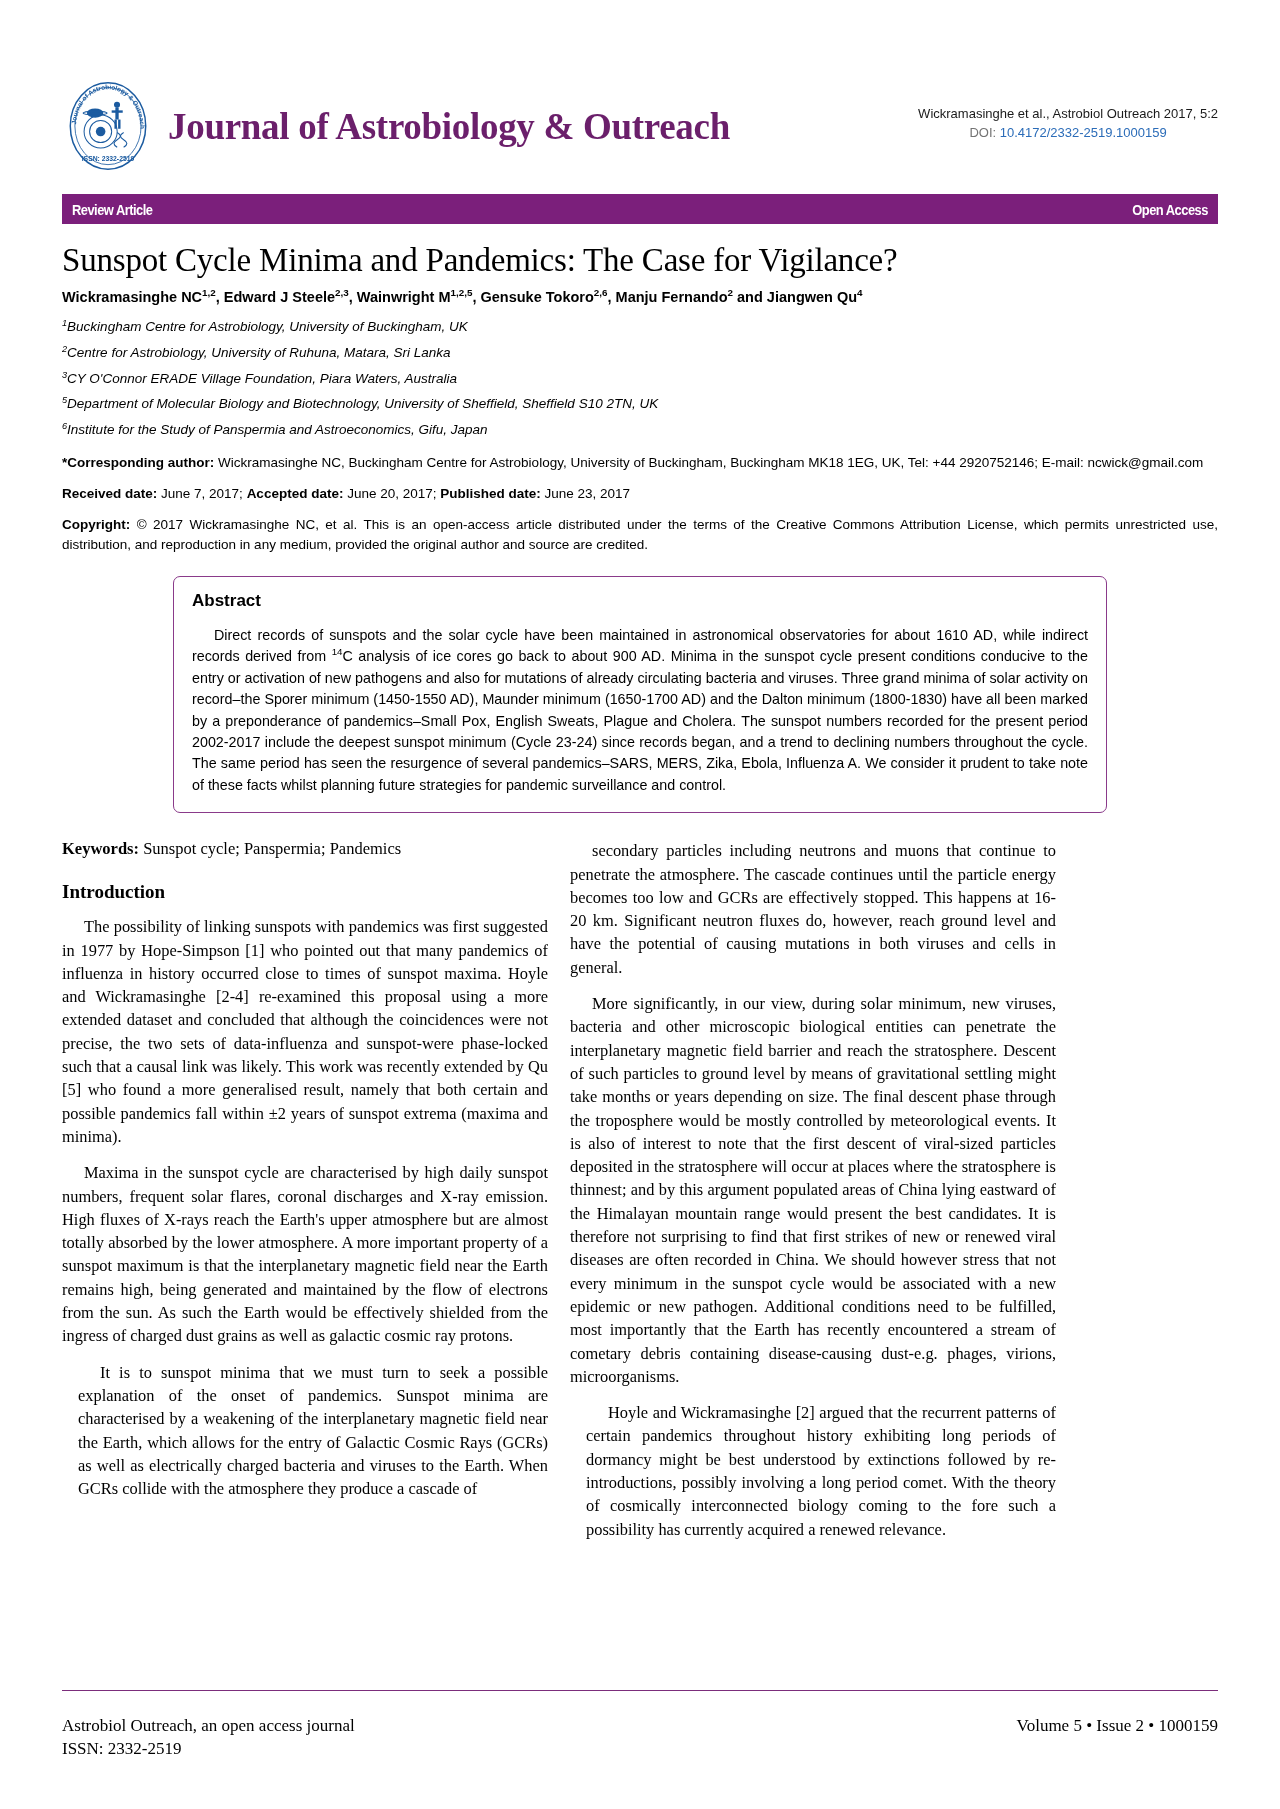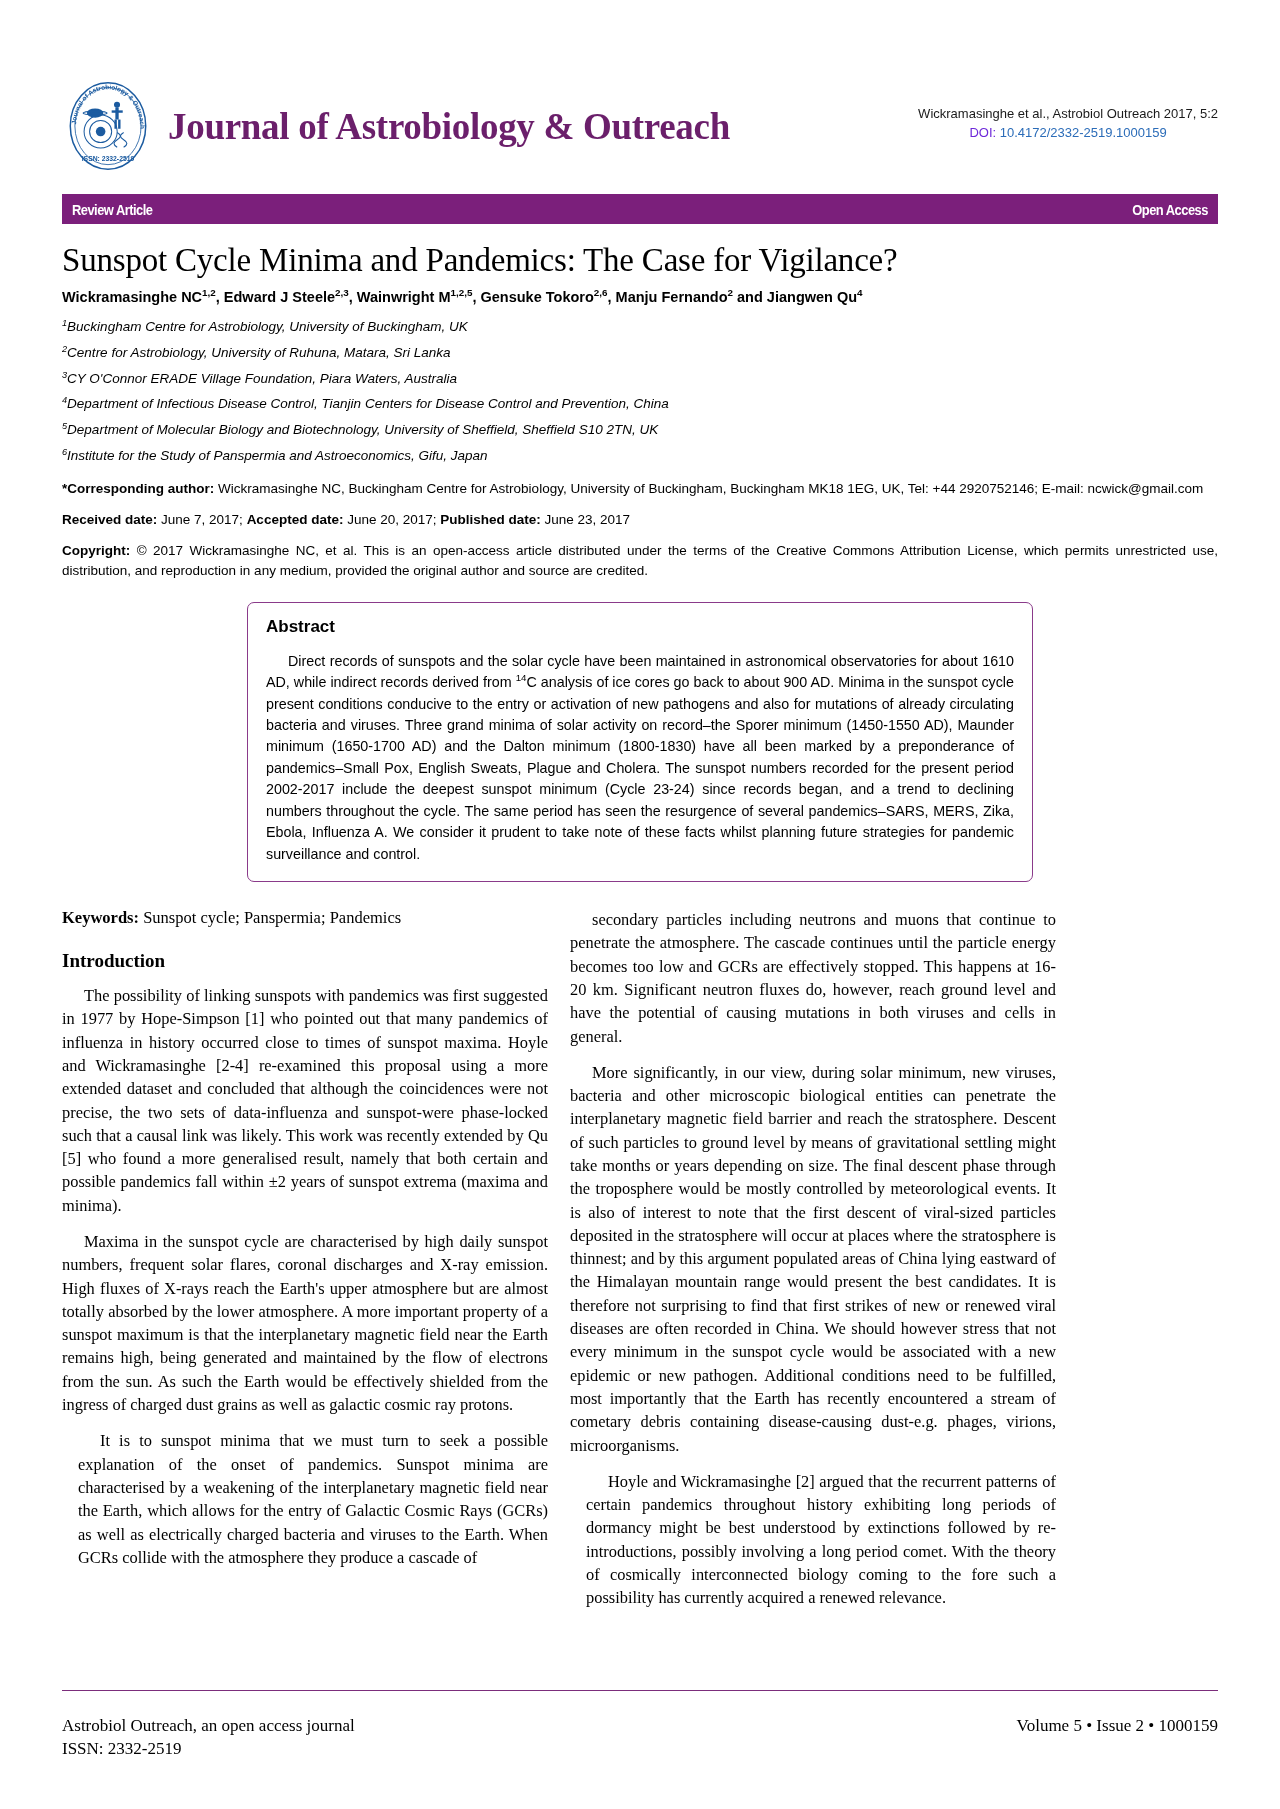--- a/index.html
+++ b/index.html
@@ -50,21 +50,21 @@
     white-space: nowrap;
   }
   .cite-block {
     text-align: center;
     font-family: "Liberation Sans", sans-serif;
     font-size: 13px;
     line-height: 1.45;
     color: #1a1a1a;
     padding-bottom: 4px;
   }
-  .cite-doi-label { color: #6d28d9; }
+  .cite-doi-label { color: #737373; }
   .cite-doi-value { color: #2b6cb8; }
 
   
   .ribbon {
     margin-top: 14px;
     background: #7b1f7b;
     height: 30px;
     display: flex;
     align-items: center;
     justify-content: space-between;
@@ -113,21 +113,21 @@
     line-height: 1.42;
     margin: 14px 0 0 0;
     text-align: justify;
   }
   .meta-block + .meta-block { margin-top: 12px; }
   .meta-block b { font-weight: bold; }
 
   
   .abstract-box {
     margin: 22px auto 0 auto;
-    width: 786px;
+    width: 934px;
     border: 1.1px solid #8a3a8a;
     border-radius: 7px;
     box-sizing: border-box;
     padding: 14px 18px 16px 18px;
   }
   .abstract-heading {
     font-family: "Liberation Sans", sans-serif;
     font-size: 17px;
     font-weight: bold;
     margin: 0 0 14px 0;
@@ -236,21 +236,20 @@
     <span class="right-lbl">Open Access</span>
   </div>
 
   <h1 class="article-title">Sunspot Cycle Minima and Pandemics: The Case for Vigilance?</h1>
   <div class="authors">Wickramasinghe NC<sup>1,2</sup>, Edward J Steele<sup>2,3</sup>, Wainwright M<sup>1,2,5</sup>, Gensuke Tokoro<sup>2,6</sup>, Manju Fernando<sup>2</sup> and Jiangwen Qu<sup>4</sup></div>
 
   <div>
     <p class="affil"><sup>1</sup><span>Buckingham Centre for Astrobiology, University of Buckingham, UK</span></p>
     <p class="affil"><sup>2</sup><span>Centre for Astrobiology, University of Ruhuna, Matara, Sri Lanka</span></p>
     <p class="affil"><sup>3</sup><span>CY O'Connor ERADE Village Foundation, Piara Waters, Australia</span></p>
-    <p class="affil"><sup>4</sup><span>Department of Infectious Disease Control, Tianjin Centers for Disease Control and Prevention, China</span></p>
     <p class="affil"><sup>5</sup><span>Department of Molecular Biology and Biotechnology, University of Sheffield, Sheffield S10 2TN, UK</span></p>
     <p class="affil"><sup>6</sup><span>Institute for the Study of Panspermia and Astroeconomics, Gifu, Japan</span></p>
   </div>
 
   <p class="meta-block"><b>*Corresponding author:</b><span> Wickramasinghe NC, Buckingham Centre for Astrobiology, University of Buckingham, Buckingham MK18 1EG, UK, Tel: +44 2920752146; E-mail: ncwick@gmail.com</span></p>
 
   <p class="meta-block"><b>Received date:</b> June 7, 2017; <b>Accepted date:</b> June 20, 2017; <b>Published date:</b> June 23, 2017</p>
 
   <p class="meta-block"><b>Copyright:</b><span> © 2017 Wickramasinghe NC, et al. This is an open-access article distributed under the terms of the Creative Commons Attribution License, which permits unrestricted use, distribution, and reproduction in any medium, provided the original author and source are credited.</span></p>
 

